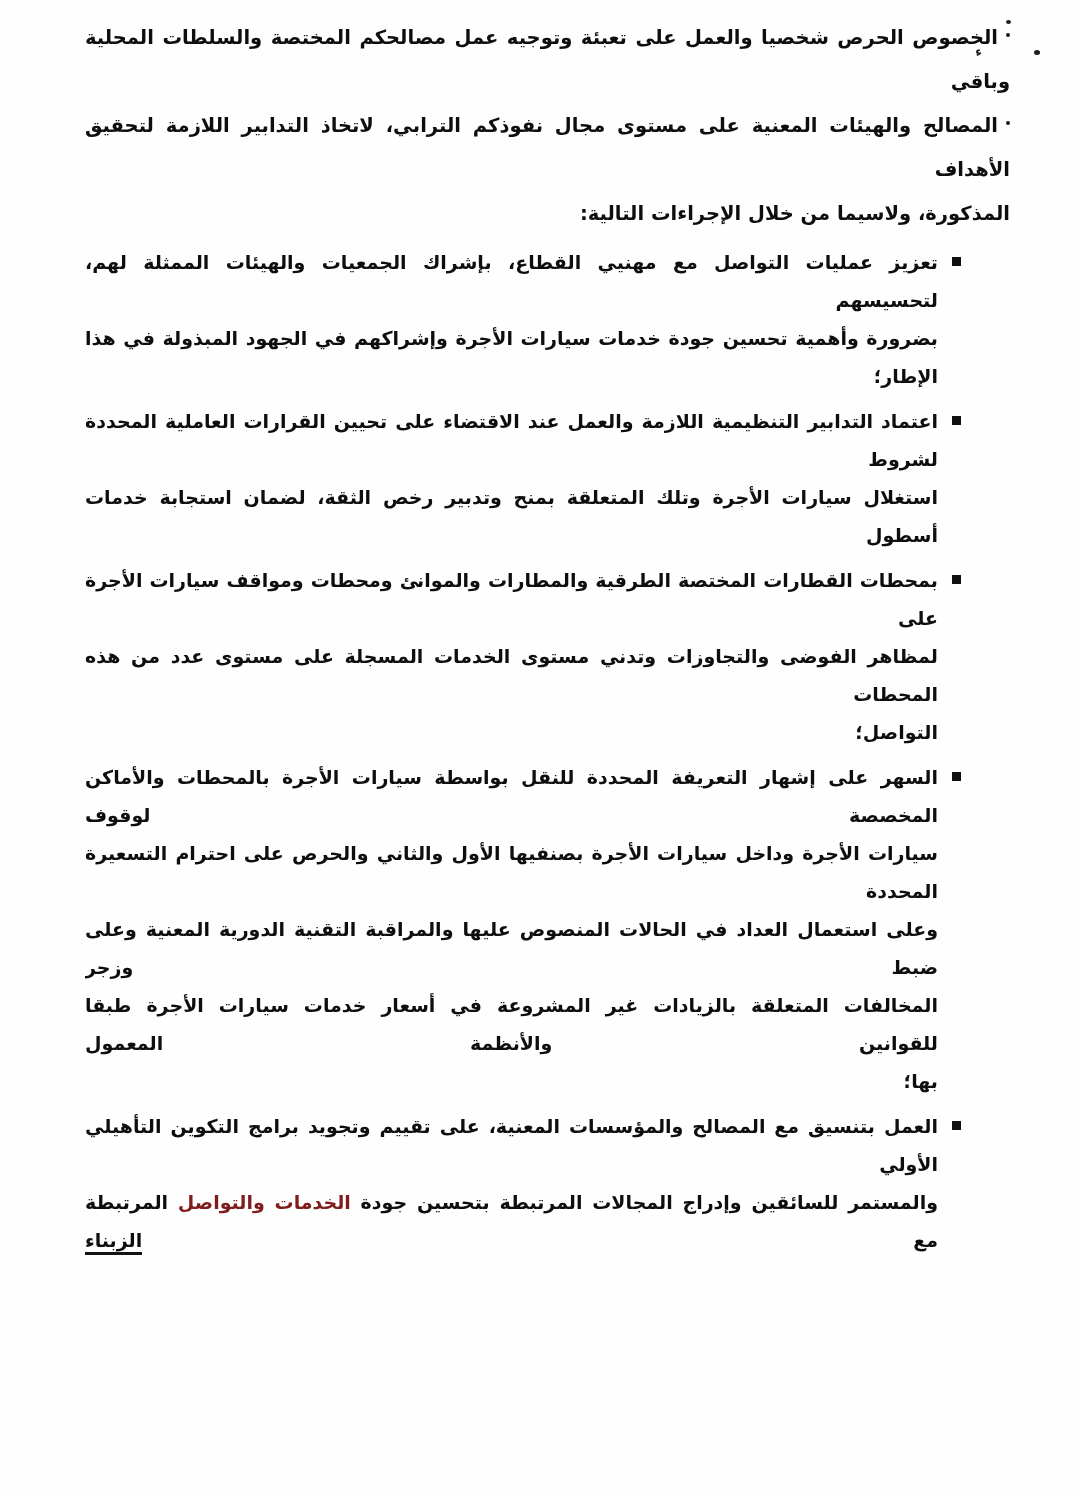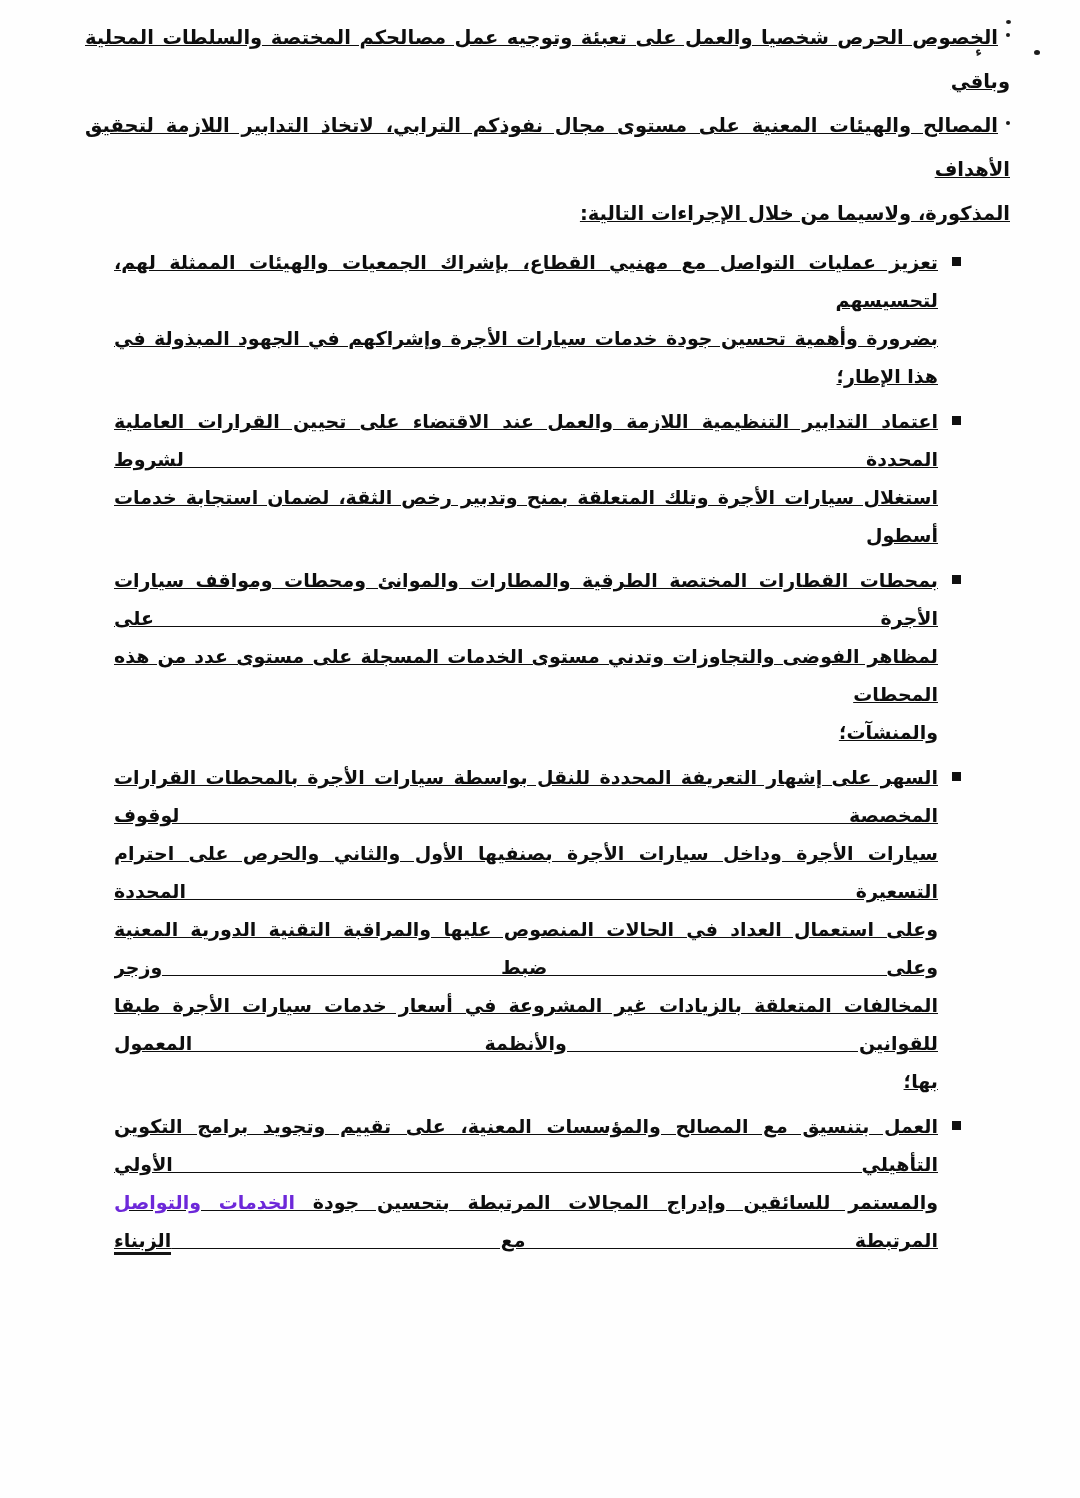--- a/index.html
+++ b/index.html
@@ -16,33 +16,32 @@
     color: #0e0e0e;
   }
   .content { padding: 16px 70px 0 85px; }
   .ln {
     font-size: 19px;
     line-height: 38px;
     text-align: justify;
     text-align-last: justify;
     overflow: hidden;
     white-space: normal;
-    text-decoration: underline;
   }
   .intro .ln { line-height: 44px; font-size: 19.5px; }
   .ln.last { text-align-last: right; }
-  .bullet { display: flex; margin-top: 7px; margin-left: 29px; }
+  .bullet { display: flex; margin-top: 7px; }
   .marker { flex: 0 0 72px; width: 72px; position: relative; }
   .sq {
     position: absolute; left: 14px; top: 14px;
     width: 9px; height: 9px; background: #101010;
   }
   .blines { flex: 1 1 auto; min-width: 0; }
   .underline { border-bottom: 3px solid #141414; padding-bottom: 1px; }
-  .faint { color: #6d28d9; }
+  .faint { color: #7f1d1d; }
   .dotmark {
     display: inline-block; width: 4px; height: 4px; border-radius: 50%;
     background: #1a1a1a; vertical-align: 7px; margin-left: 8px;
   }
   .speck { position: absolute; background: #1c1c1c; border-radius: 50%; }
   .speck.s1 { left: 1006px; top: 20px; width: 5px; height: 4px; }
   .speck.s2 { left: 1034px; top: 50px; width: 6px; height: 5px; }
   .hamza-mark {
     position: absolute; left: 975px; top: 44px;
     font-size: 13px; color: #1c1c1c; transform: rotate(-12deg);
@@ -81,29 +80,29 @@
             <div class="ln"><span>استغلال سيارات الأجرة وتلك المتعلقة بمنح وتدبير رخص الثقة، لضمان استجابة خدمات أسطول</span></div>
           </div>
         </div>
         <div class="bullet">
           <div class="marker">
             <span class="sq"></span>
           </div>
           <div class="blines">
             <div class="ln"><span>بمحطات القطارات المختصة الطرقية والمطارات والموانئ ومحطات ومواقف سيارات الأجرة على</span></div>
             <div class="ln"><span>لمظاهر الفوضى والتجاوزات وتدني مستوى الخدمات المسجلة على مستوى عدد من هذه المحطات</span></div>
-            <div class="ln last"><span>والمنشآت؛</span></div>
+            <div class="ln last"><span>التواصل؛</span></div>
           </div>
         </div>
         <div class="bullet">
           <div class="marker">
             <span class="sq"></span>
           </div>
           <div class="blines">
-            <div class="ln"><span>السهر على إشهار التعريفة المحددة للنقل بواسطة سيارات الأجرة بالمحطات القرارات المخصصة لوقوف</span></div>
+            <div class="ln"><span>السهر على إشهار التعريفة المحددة للنقل بواسطة سيارات الأجرة بالمحطات والأماكن المخصصة لوقوف</span></div>
             <div class="ln"><span>سيارات الأجرة وداخل سيارات الأجرة بصنفيها الأول والثاني والحرص على احترام التسعيرة المحددة</span></div>
             <div class="ln"><span>وعلى استعمال العداد في الحالات المنصوص عليها والمراقبة التقنية الدورية المعنية وعلى ضبط وزجر</span></div>
             <div class="ln"><span>المخالفات المتعلقة بالزيادات غير المشروعة في أسعار خدمات سيارات الأجرة طبقا للقوانين والأنظمة المعمول</span></div>
             <div class="ln last"><span>بها؛</span></div>
           </div>
         </div>
         <div class="bullet">
           <div class="marker">
             <span class="sq"></span>
           </div>

